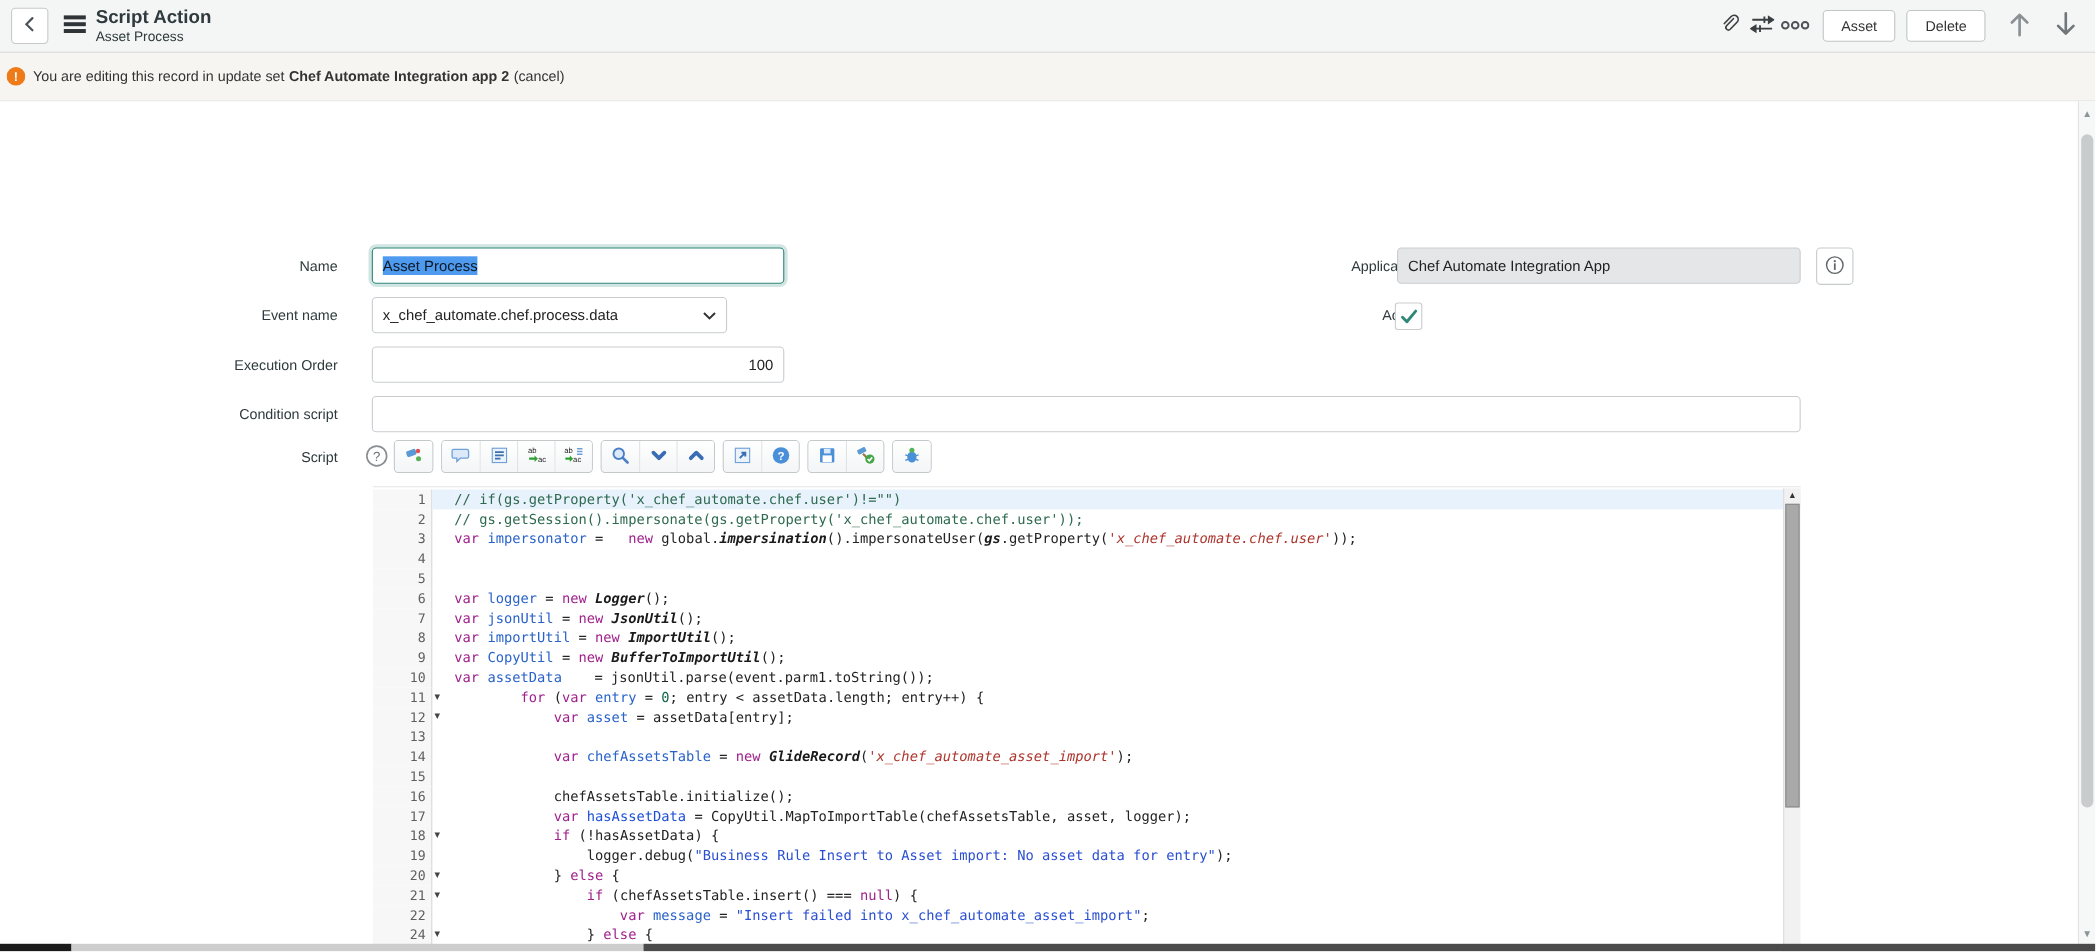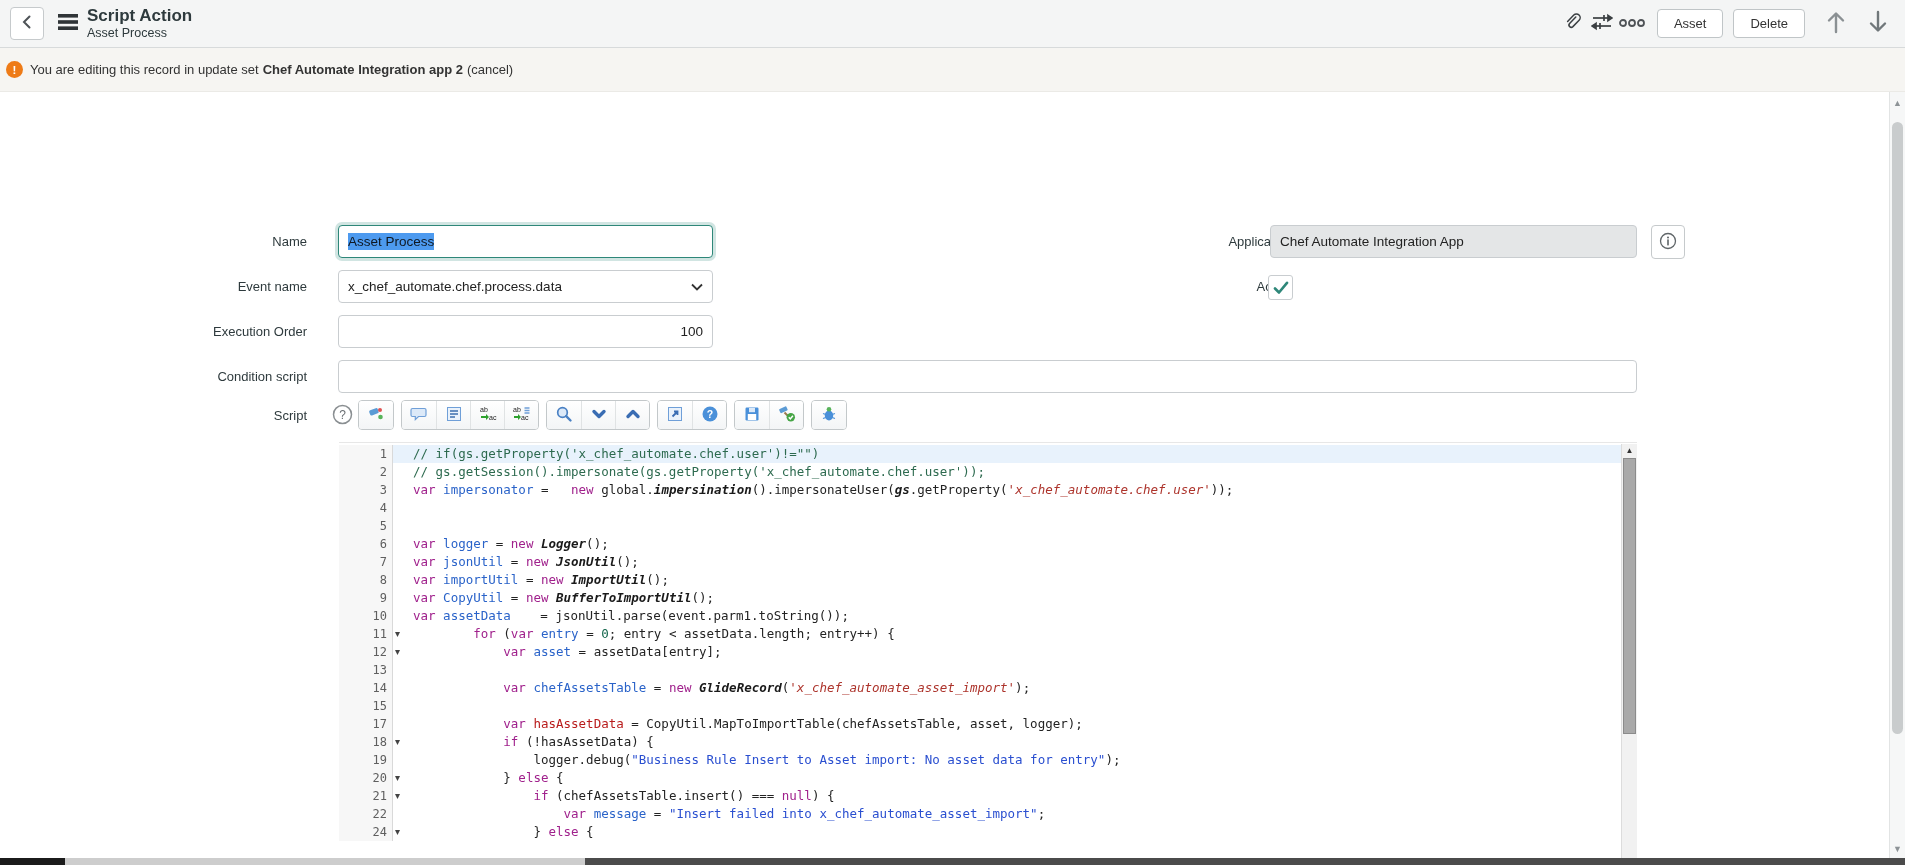--- a/index.html
+++ b/index.html
@@ -175,21 +175,21 @@
   </div>
 
   <div class="formarea">
 
     <div class="flabel lab-l" style="top:133px;line-height:33px;">Name</div>
     <div class="tin name-in" style="left:338px;top:133px;width:375px;">
       <span class="sel">Asset Process</span>
     </div>
 
     <div class="flabel lab-l" style="top:178px;line-height:33px;">Event name</div>
-    <div class="tin selbox" style="left:338px;top:178px;width:375px;">
+    <div class="tin selbox" style="left:338px;top:178px;width:323px;">
       <span>x_chef_automate.chef.process.data</span>
       <span>
         <svg width="12" height="8" viewBox="0 0 12 8">
             <path d="M1 1.5l5 5 5-5" stroke="#333" stroke-width="1.8" fill="none"></path>
           </svg>
       </span>
     </div>
 
     <div class="flabel lab-l" style="top:223px;line-height:33px;">Execution Order</div>
     <input class="tin numin" style="left: 338px; top: 223px; width: 375px;" value="100">
@@ -399,23 +399,28 @@
             <span class="cm-gut">14</span>
             <span class="cm-fold"></span>
             <span class="cm-code"><span style="color: rgb(35, 35, 35);">            </span><span style="color: rgb(160, 33, 140);">var</span><span style="color: rgb(35, 35, 35);"> </span><span style="color: rgb(42, 99, 201);">chefAssetsTable</span><span style="color: rgb(35, 35, 35);"> = </span><span style="color: rgb(160, 33, 140);">new</span><span style="color: rgb(35, 35, 35);"> </span><span style="color: rgb(26, 26, 26); font-style: italic; font-weight: 600;">GlideRecord</span><span style="color: rgb(35, 35, 35);">(</span><span style="color: rgb(173, 52, 44); font-style: italic;">'x_chef_automate_asset_import'</span><span style="color: rgb(35, 35, 35);">);</span></span>
           </div>
           <div class="cm-row">
             <span class="cm-gut">15</span>
             <span class="cm-fold"></span>
             <span class="cm-code"></span>
           </div>
           <div class="cm-row">
+            <span class="cm-gut">16</span>
+            <span class="cm-fold"></span>
+            <span class="cm-code"><span style="color: rgb(35, 35, 35);">            chefAssetsTable.initialize();</span></span>
+          </div>
+          <div class="cm-row">
             <span class="cm-gut">17</span>
             <span class="cm-fold"></span>
-            <span class="cm-code"><span style="color: rgb(35, 35, 35);">            </span><span style="color: rgb(160, 33, 140);">var</span><span style="color: rgb(35, 35, 35);"> </span><span style="color: #b91c1c;">hasAssetData</span><span style="color: rgb(35, 35, 35);"> = CopyUtil.MapToImportTable(chefAssetsTable, asset, logger);</span></span>
+            <span class="cm-code"><span style="color: rgb(35, 35, 35);">            </span><span style="color: rgb(160, 33, 140);">var</span><span style="color: rgb(35, 35, 35);"> </span><span style="color: #1d4ed8;">hasAssetData</span><span style="color: rgb(35, 35, 35);"> = CopyUtil.MapToImportTable(chefAssetsTable, asset, logger);</span></span>
           </div>
           <div class="cm-row">
             <span class="cm-gut">18</span>
             <span class="cm-fold">▾</span>
             <span class="cm-code"><span style="color: rgb(35, 35, 35);">            </span><span style="color: rgb(160, 33, 140);">if</span><span style="color: rgb(35, 35, 35);"> (!hasAssetData) {</span></span>
           </div>
           <div class="cm-row">
             <span class="cm-gut">19</span>
             <span class="cm-fold"></span>
             <span class="cm-code"><span style="color: rgb(35, 35, 35);">                logger.debug(</span><span style="color: rgb(42, 79, 208);">"Business Rule Insert to Asset import: No asset data for entry"</span><span style="color: rgb(35, 35, 35);">);</span></span>

